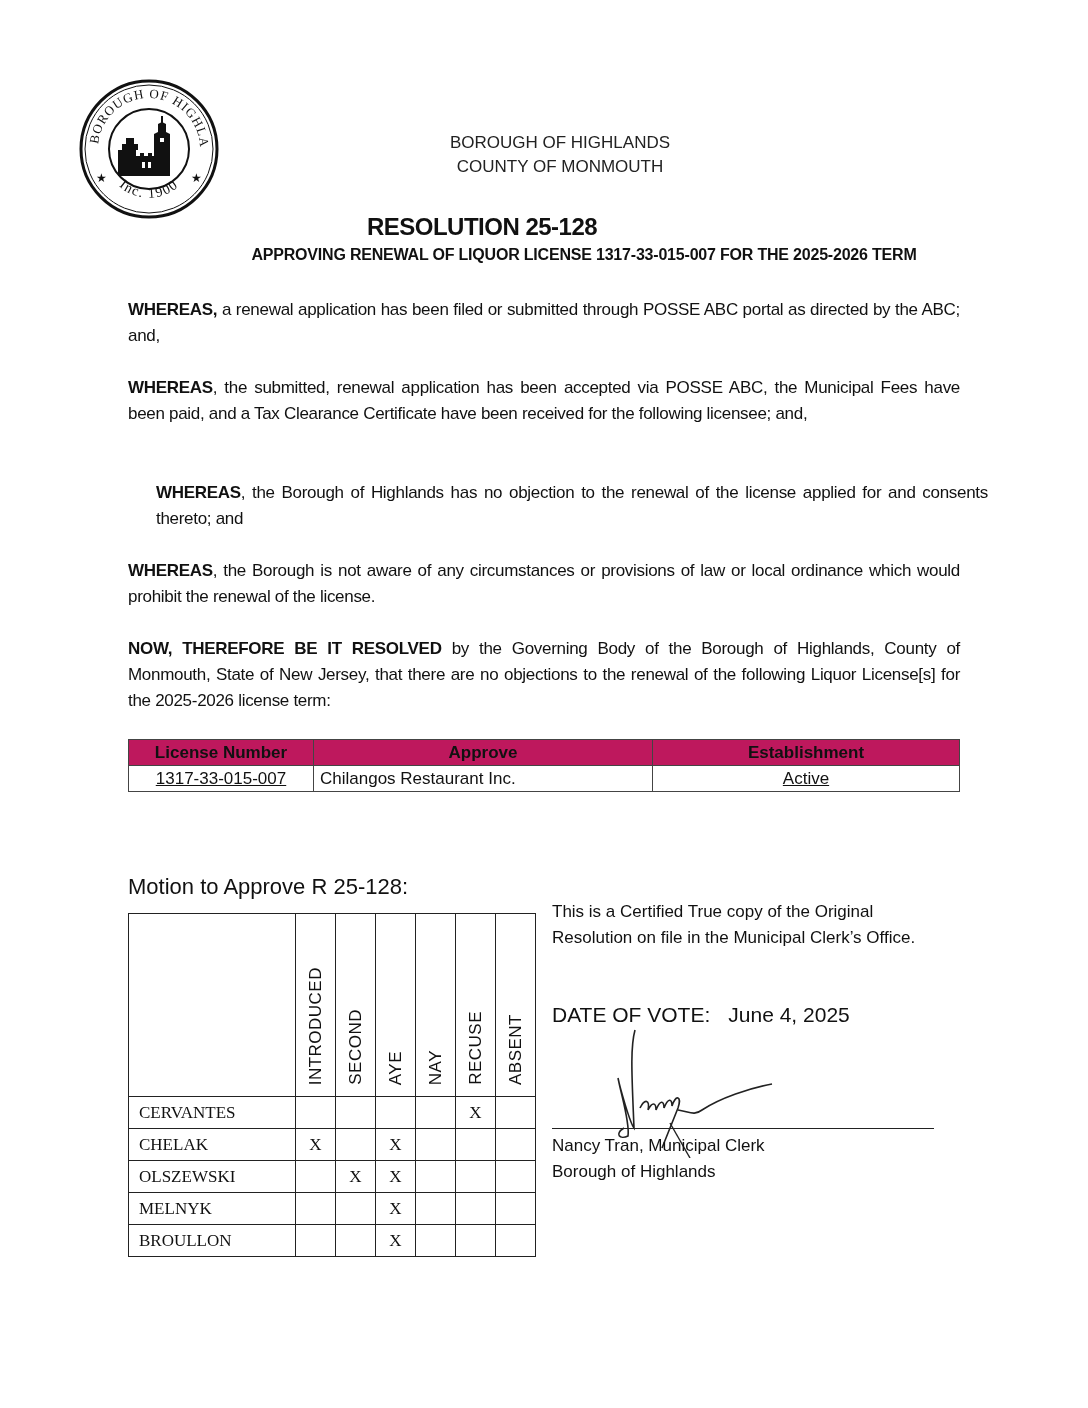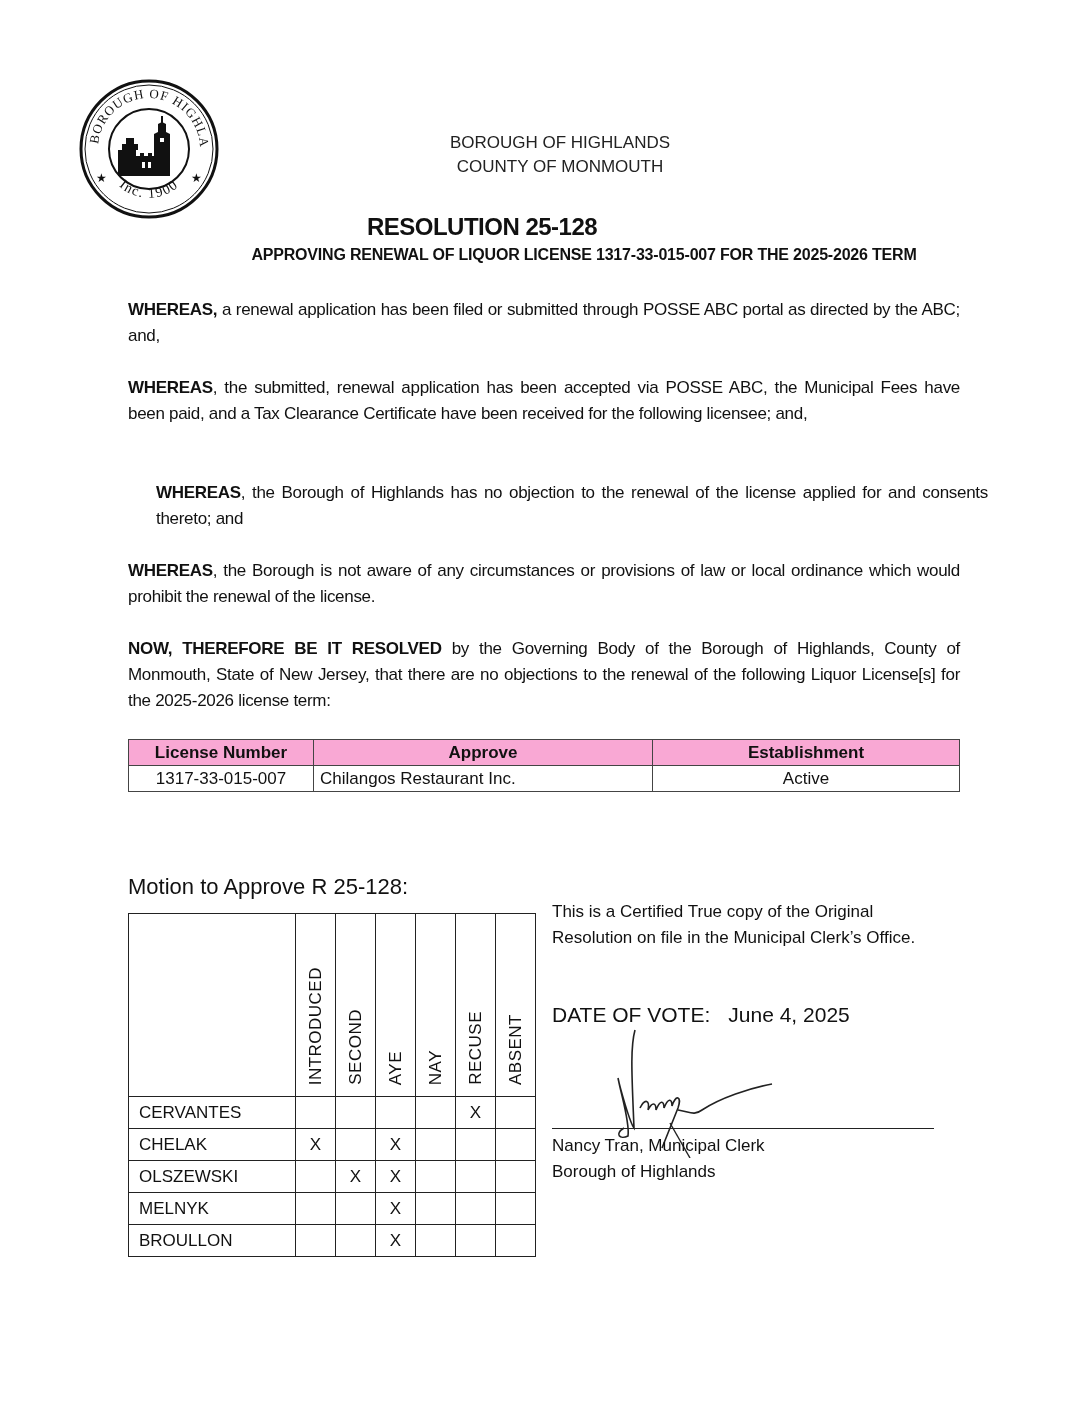--- a/index.html
+++ b/index.html
@@ -12,28 +12,28 @@
   .subtitle { position: absolute; top: 246px; left: 0; width: 1088px; text-align: center; font-size: 16px; font-weight: bold; letter-spacing: -0.2px; margin-left: 40px; }
   .para { position: absolute; left: 128px; width: 832px; font-size: 17px; line-height: 26px; text-align: justify; letter-spacing: -0.3px; }
   .para b { font-weight: bold; }
   .p1 { top: 297px; }
   .p2 { top: 375px; }
   .p3 { top: 480px; margin-left: 28px; }
   .p4 { top: 558px; }
   .p5 { top: 636px; }
   table.lic { position: absolute; left: 128px; top: 739px; width: 832px; border-collapse: collapse; font-size: 17px; }
   table.lic th, table.lic td { border: 1.5px solid #444; height: 25px; padding: 0 6px; line-height: 25px; }
-  table.lic th { background: #f9a8d4; font-weight: bold; text-align: center; }
-  table.lic td.c { text-align: center; }
+  table.lic th { background: #be185d; font-weight: bold; text-align: center; }
+  table.lic td.c { text-align: center; text-decoration: underline; }
   .motion { position: absolute; left: 128px; top: 874px; font-size: 22px; }
   table.vote { position: absolute; left: 128px; top: 913px; border-collapse: collapse; font-size: 17px; }
   table.vote th, table.vote td { border: 1.2px solid #222; padding: 0; }
   table.vote th { height: 182px; width: 39px; vertical-align: bottom; font-weight: normal; }
   table.vote th.name-col { width: 166px; }
-  table.vote td { height: 31px; text-align: center; width: 39px; }
+  table.vote td { height: 31px; text-align: center; width: 39px; font-family: Liberation Serif, serif; }
   table.vote td.name { text-align: left; padding-left: 10px; width: 156px; }
   .vert { writing-mode: vertical-rl; transform: rotate(180deg); display: inline-block; padding: 6px 0 8px 0; letter-spacing: 0.5px; }
   .cert { position: absolute; left: 552px; top: 899px; width: 400px; font-size: 17px; line-height: 26px; }
   .vote-date { position: absolute; left: 552px; top: 1003px; font-size: 21px; }
   .vote-date .gap { display: inline-block; width: 18px; }
   .sigline { position: absolute; left: 552px; top: 1128px; width: 382px; border-top: 1.5px solid #222; }
   .signature { position: absolute; left: 590px; top: 1028px; width: 200px; height: 130px; }
   .clerk { position: absolute; left: 552px; top: 1133px; font-size: 17px; line-height: 26px; }
 </style>
 </head>

